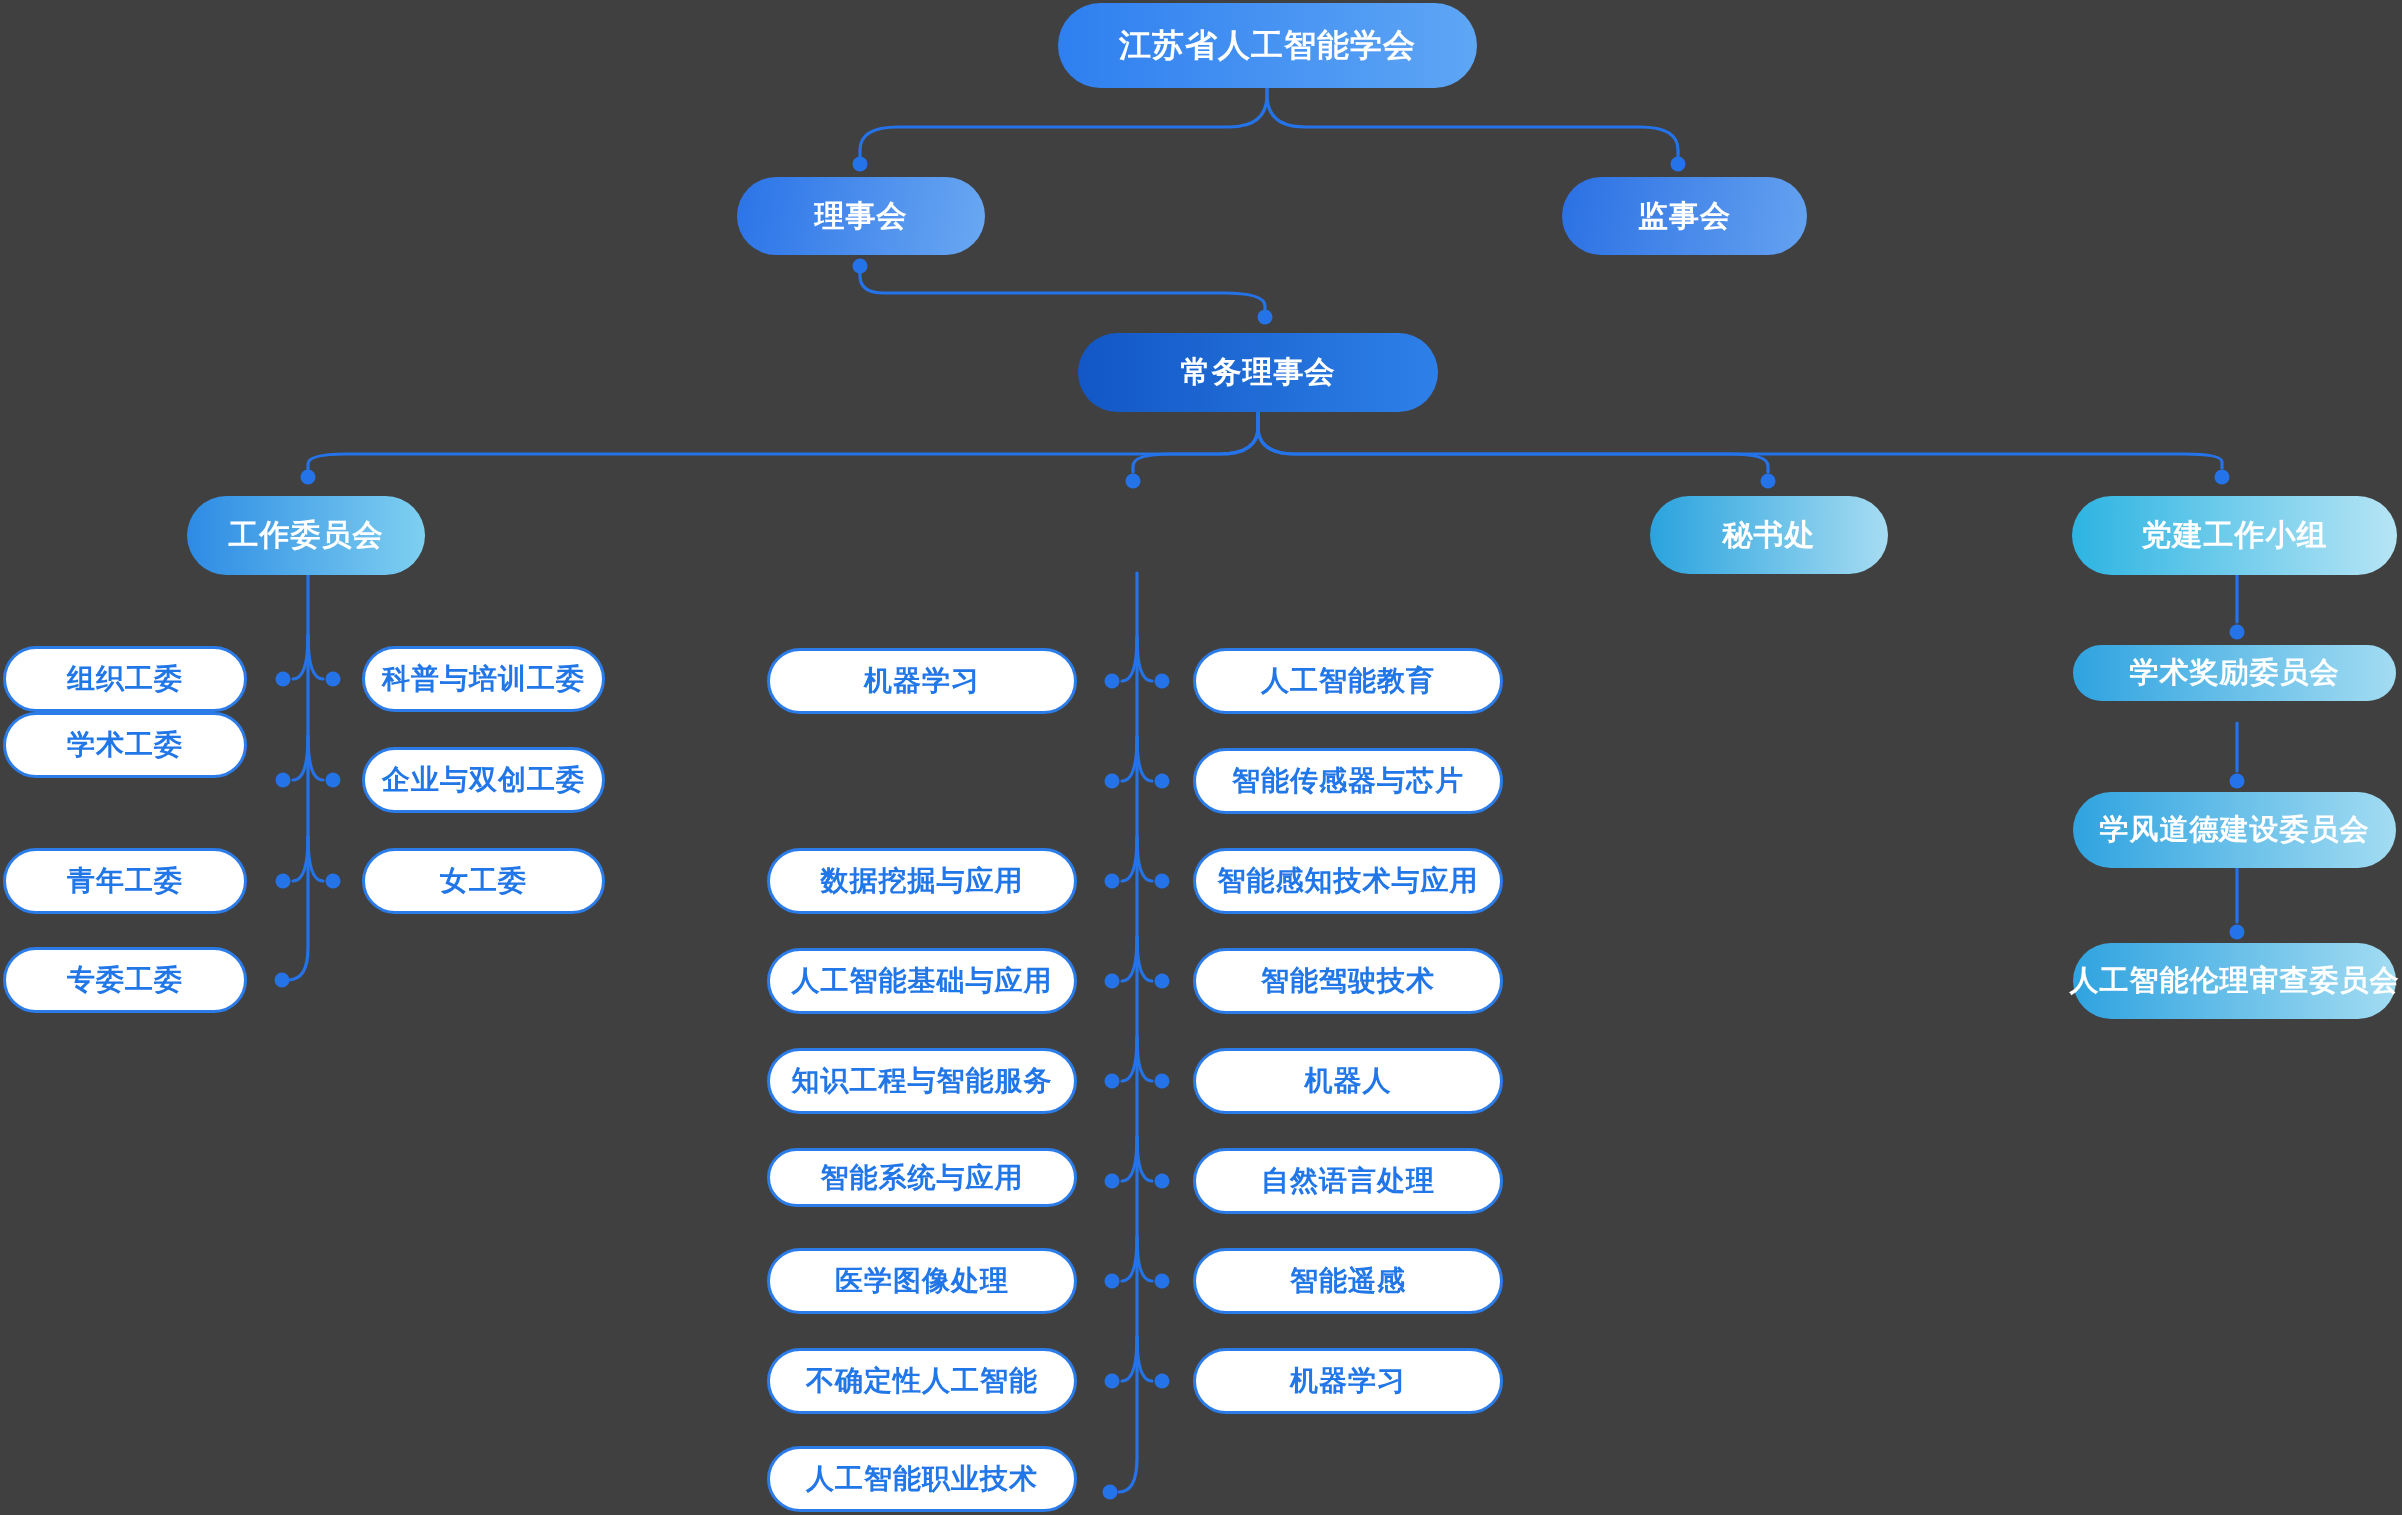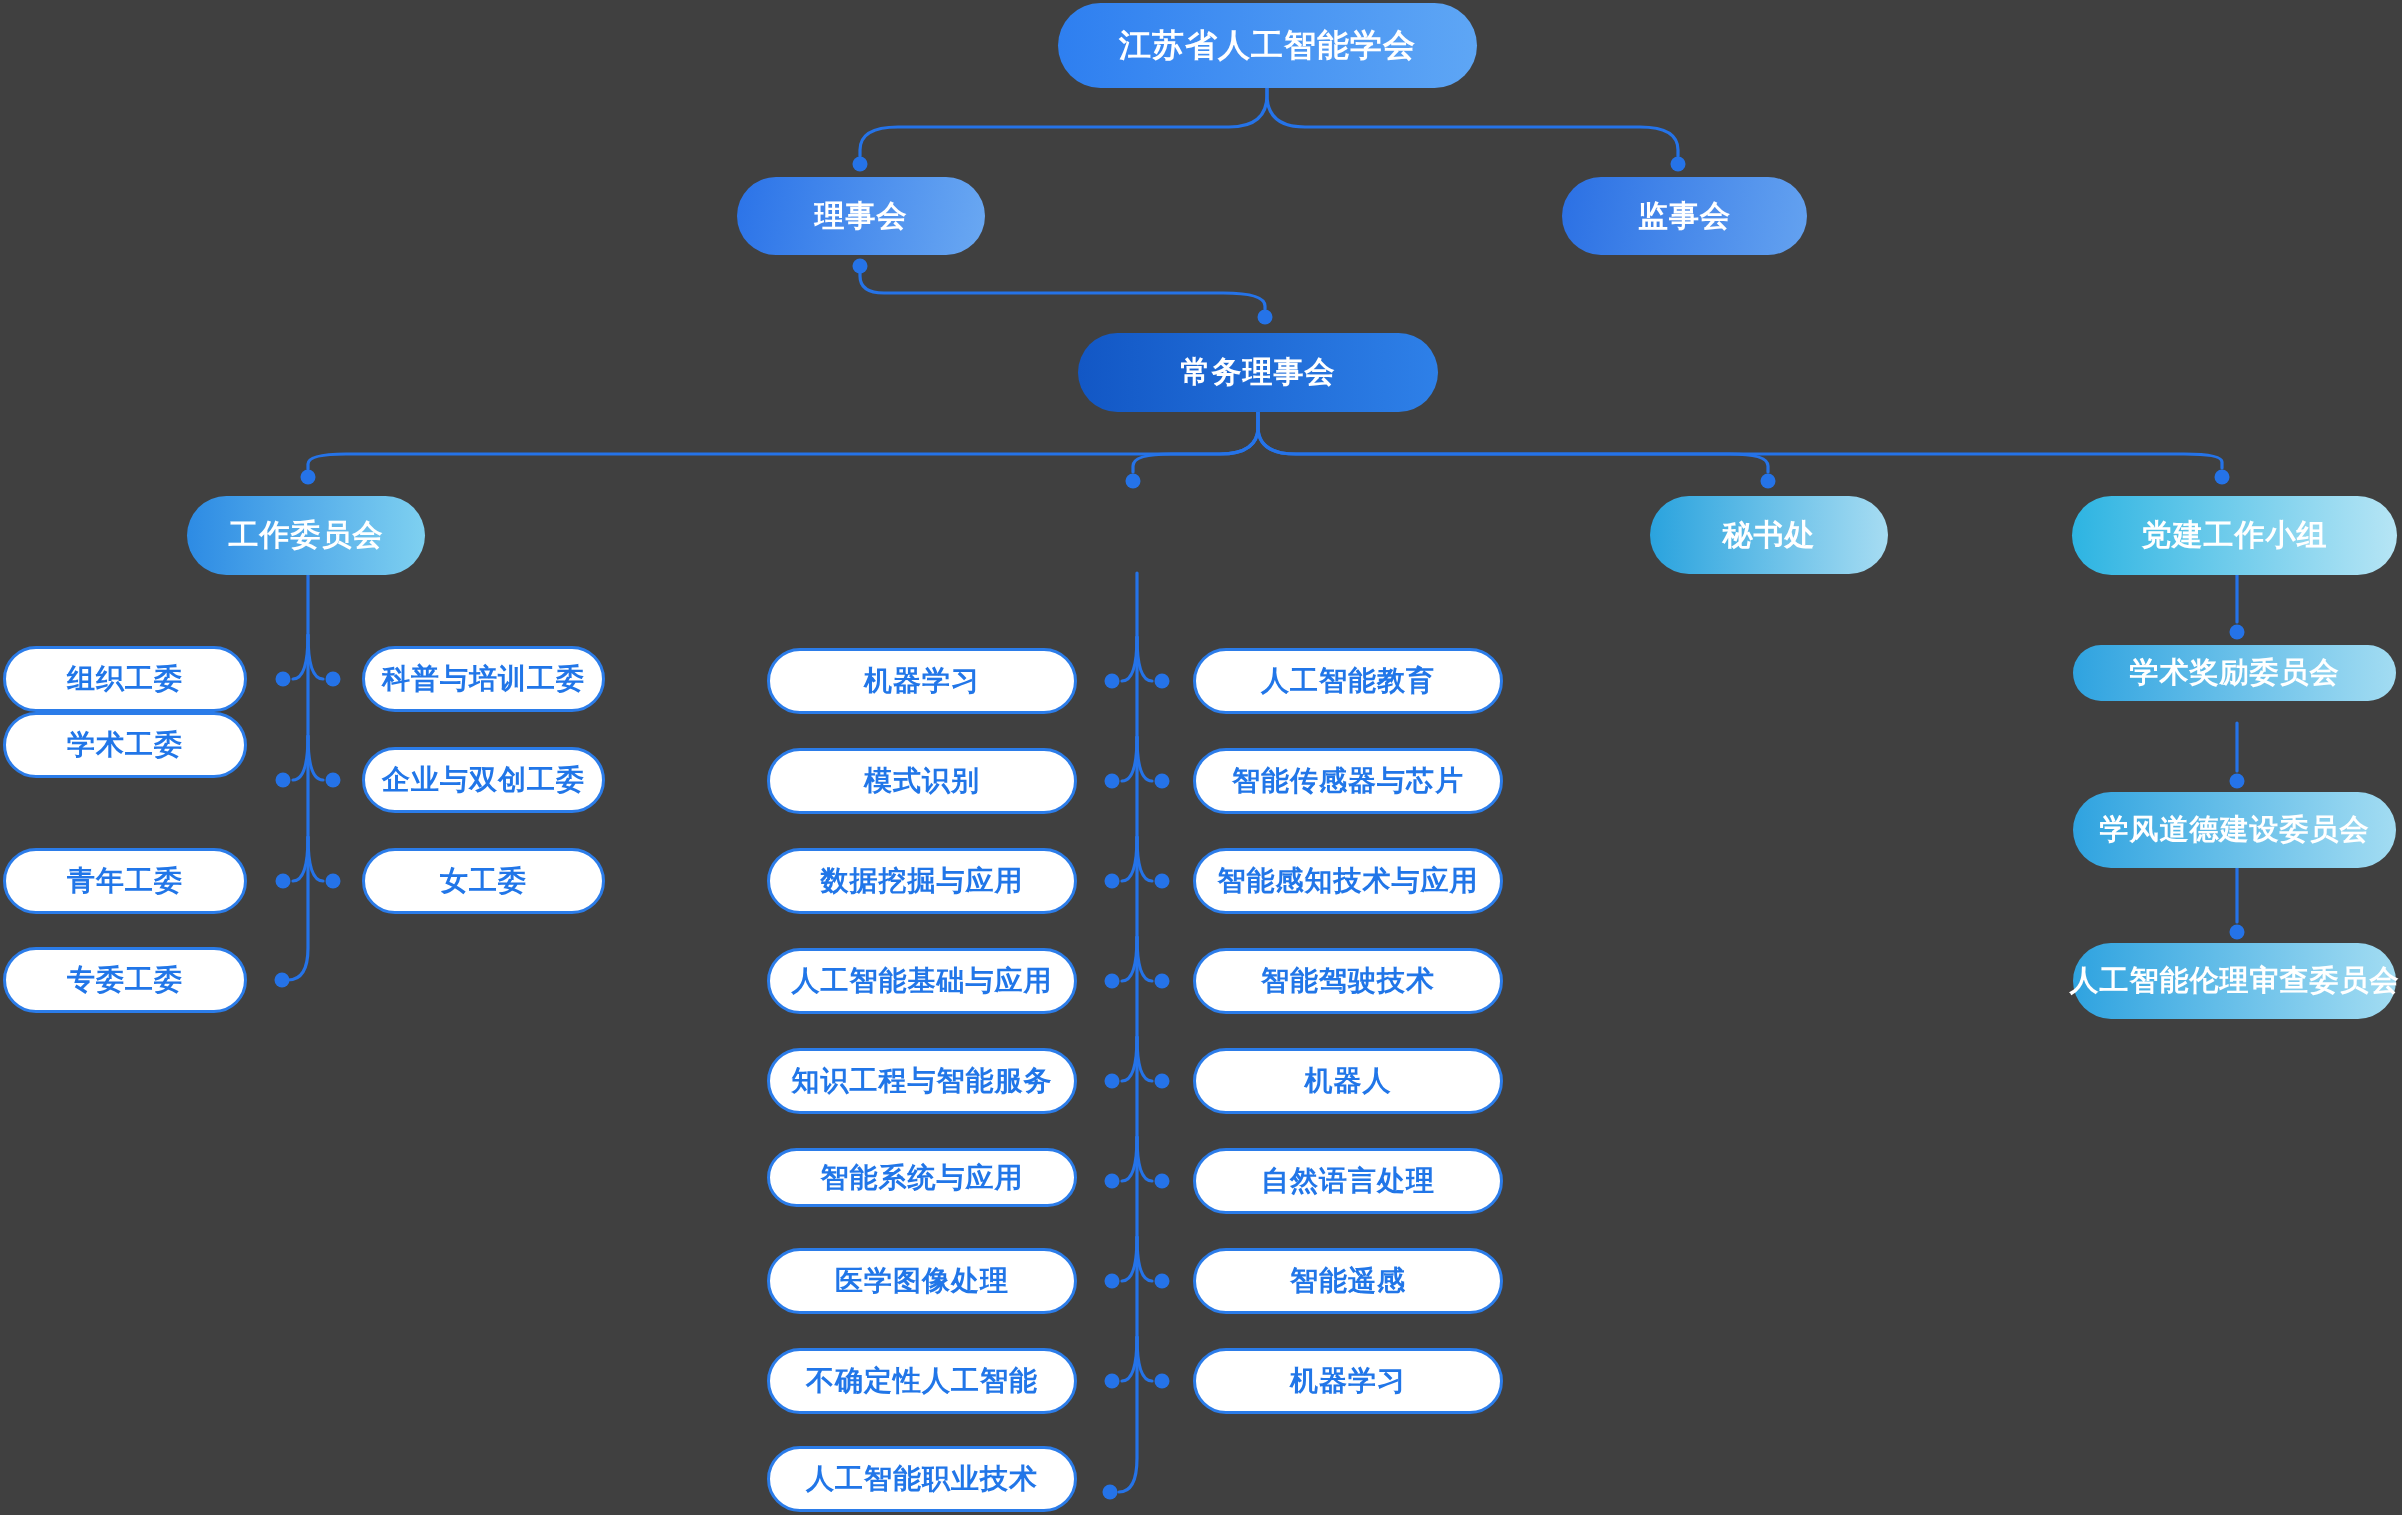--- a/index.html
+++ b/index.html
@@ -157,21 +157,20 @@
   <div class="wnode" style="left:3px;top:646px;width:244px;height:66px;">组织工委</div>
   <div class="wnode" style="left:3px;top:704px;width:244px;height:66px;margin-top:8px;">学术工委</div>
   <div class="wnode" style="left:3px;top:848px;width:244px;height:66px;">青年工委</div>
   <div class="wnode" style="left:3px;top:947px;width:244px;height:66px;">专委工委</div>
 
   <div class="wnode" style="left:362px;top:646px;width:243px;height:66px;">科普与培训工委</div>
   <div class="wnode" style="left:362px;top:747px;width:243px;height:66px;">企业与双创工委</div>
   <div class="wnode" style="left:362px;top:848px;width:243px;height:66px;">女工委</div>
 
   <div class="wnode" style="left:767px;top:648px;width:310px;height:66px;">机器学习</div>
-  <div class="wnode" style="left:767px;top:748px;width:310px;height:66px;">模式识别</div>
   <div class="wnode" style="left:767px;top:848px;width:310px;height:66px;">数据挖掘与应用</div>
   <div class="wnode" style="left:767px;top:948px;width:310px;height:66px;">人工智能基础与应用</div>
   <div class="wnode" style="left:767px;top:1048px;width:310px;height:66px;">知识工程与智能服务</div>
   <div class="wnode" style="left:767px;top:1148px;width:310px;height:59px;text-align:right;">智能系统与应用</div>
   <div class="wnode" style="left:767px;top:1248px;width:310px;height:66px;">医学图像处理</div>
   <div class="wnode" style="left:767px;top:1348px;width:310px;height:66px;">不确定性人工智能</div>
   <div class="wnode" style="left:767px;top:1446px;width:310px;height:66px;">人工智能职业技术</div>
 
   <div class="wnode" style="left:1193px;top:648px;width:310px;height:66px;">人工智能教育</div>
   <div class="wnode" style="left:1193px;top:748px;width:310px;height:66px;">智能传感器与芯片</div>

